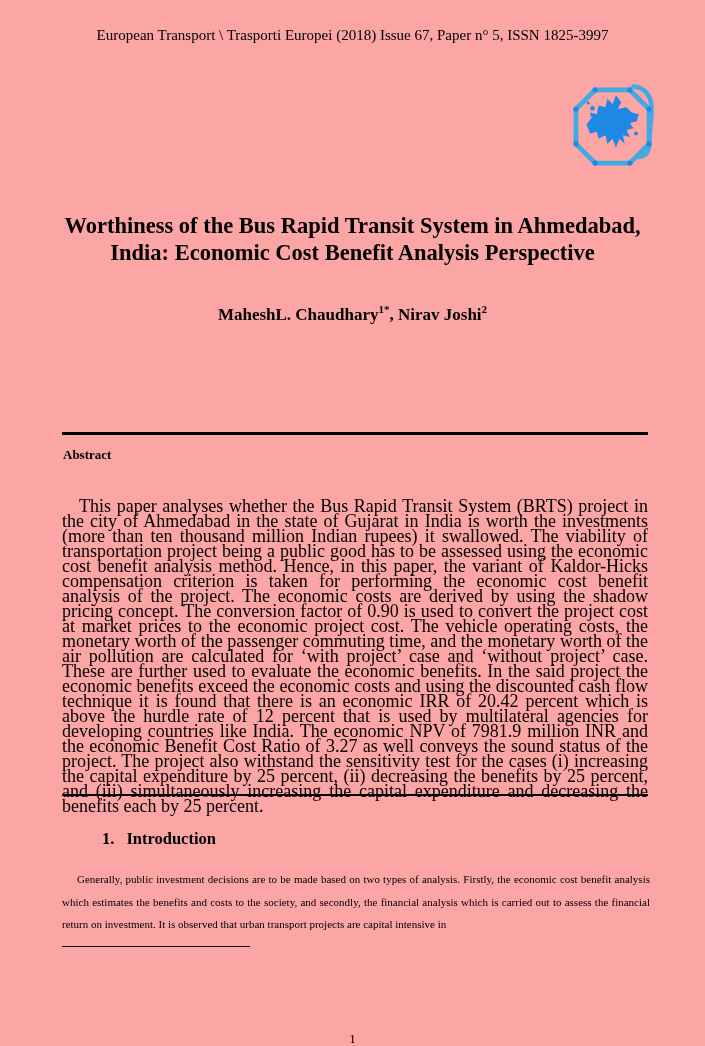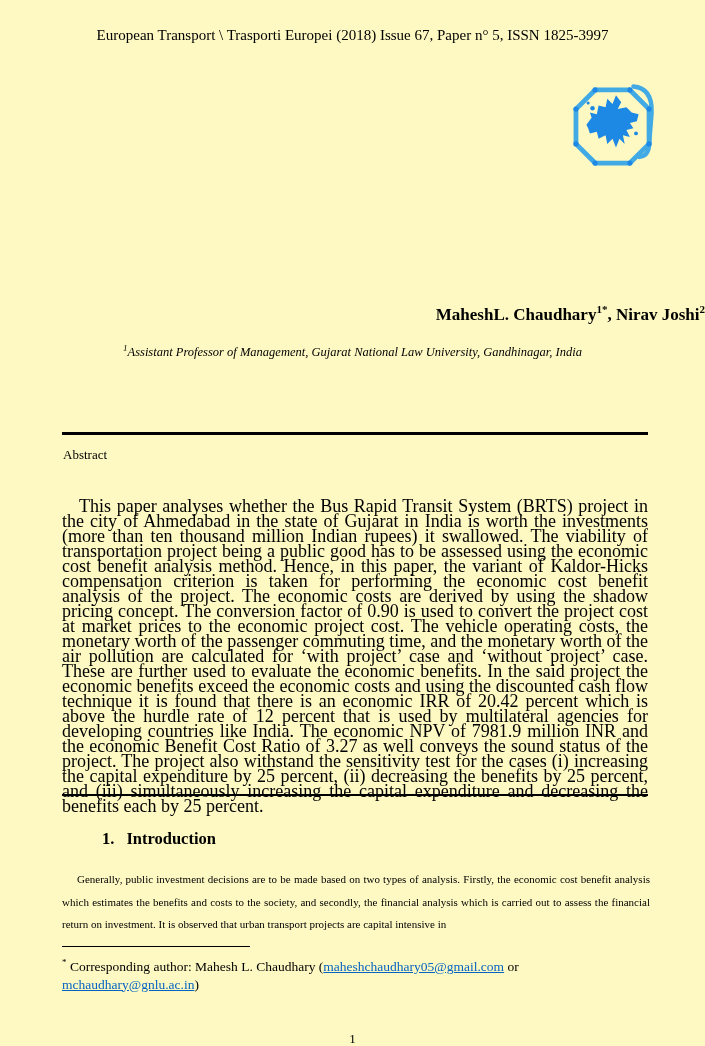--- a/index.html
+++ b/index.html
@@ -1,20 +1,20 @@
 <!DOCTYPE html>
 <html><head>
 <meta charset="utf-8">
 <style>
   html, body { margin: 0; padding: 0; background: #ffffff; }
   .page {
     position: relative;
     width: 705px;
     height: 1046px;
-    background: #fef9c3;
+    background: #fca5a5;
     font-family: "Liberation Serif", serif;
     color: #000000;
     overflow: hidden;
   }
   .journal-header {
     position: absolute;
     top: 27px; left: 0;
     width: 100%;
     text-align: center;
     font-size: 15px;
@@ -33,21 +33,21 @@
     width: 601px;
     text-align: center;
     font-size: 22.5px;
     font-weight: bold;
     line-height: 27px;
   }
   .authors-line {
     position: absolute;
     top: 303px; left: 0;
     width: 100%;
-    text-align: right;
+    text-align: center;
     font-size: 17px;
     font-weight: bold;
   }
   .authors-line sup { font-size: 11px; }
   .affiliations {
     position: absolute;
     top: 341px; left: 0;
     width: 100%;
     text-align: center;
     font-style: italic;
@@ -58,21 +58,21 @@
   .rule-thick {
     position: absolute;
     top: 432px; left: 62px;
     width: 586px; height: 2.5px;
     background: #000000;
   }
   .abstract-heading {
     position: absolute;
     top: 447px; left: 63px;
     font-size: 13px;
-    font-weight: normal;
+    font-weight: bold;
   }
   .abstract-text {
     position: absolute;
     top: 481px; left: 62px;
     width: 586px;
     font-size: 18px;
     line-height: 15px;
     text-align: justify;
     text-indent: 17px;
   }
@@ -163,45 +163,42 @@
       <path d="M 20 48 L 26 40 L 24 34 L 32 36 L 34 26 L 42 28 L 44 18 L 50 24 L 54 14
                L 60 22 L 56 30 L 66 28 L 72 34 L 80 36 L 78 44 L 70 46 L 74 52 L 66 54
                L 70 62 L 62 60 L 64 70 L 58 64 L 54 74 L 50 64 L 44 70 L 42 60 L 34 64
                L 32 56 L 24 58 L 22 52 Z"></path>
       <circle cx="27" cy="29" r="2.6"></circle>
       <circle cx="22" cy="23" r="1.8"></circle>
       <circle cx="77" cy="58" r="2.2"></circle>
     </g>
   </svg>
 
+  <h1 class="paper-title">Worthiness of the Bus Rapid Transit System in Ahmedabad, India: Economic Cost Benefit Analysis Perspective</h1>
 
   <div class="authors-line">
     <span>MaheshL. Chaudhary</span><sup>1*</sup><span>, </span><span>Nirav Joshi</span><sup>2</sup>
   </div>
 
   <div class="affiliations">
-    <div><sup>1</sup><span>Assistant Professor of Management, Gujarat National Law University, Gandhinagar, India</span></div>
   </div>
 
   <div class="rule-thick"></div>
 
   <div class="abstract-heading">Abstract</div>
 
   <p class="abstract-text">This paper analyses whether the Bus Rapid Transit System (BRTS) project in the city of Ahmedabad in the state of Gujarat in India is worth the investments (more than ten thousand million Indian rupees) it swallowed. The viability of transportation project being a public good has to be assessed using the economic cost benefit analysis method. Hence, in this paper, the variant of Kaldor-Hicks compensation criterion is taken for performing the economic cost benefit analysis of the project. The economic costs are derived by using the shadow pricing concept. The conversion factor of 0.90 is used to convert the project cost at market prices to the economic project cost. The vehicle operating costs, the monetary worth of the passenger commuting time, and the monetary worth of the air pollution are calculated for ‘with project’ case and ‘without project’ case. These are further used to evaluate the economic benefits. In the said project the economic benefits exceed the economic costs and using the discounted cash flow technique it is found that there is an economic IRR of 20.42 percent which is above the hurdle rate of 12 percent that is used by multilateral agencies for developing countries like India. The economic NPV of 7981.9 million INR and the economic Benefit Cost Ratio of 3.27 as well conveys the sound status of the project. The project also withstand the sensitivity test for the cases (i) increasing the capital expenditure by 25 percent, (ii) decreasing the benefits by 25 percent, and (iii) simultaneously increasing the capital expenditure and decreasing the benefits each by 25 percent.</p>
 
 
   <div class="rule-thin"></div>
 
   <div class="intro-heading">
     <span class="sec-num">1.</span><span>Introduction</span>
   </div>
 
   <p class="intro-text">Generally, public investment decisions are to be made based on two types of analysis. Firstly, the economic cost benefit analysis which estimates the benefits and costs to the society, and secondly, the financial analysis which is carried out to assess the financial return on investment. It is observed that urban transport projects are capital intensive in</p>
 
   <div class="footnote-rule"></div>
 
-  <div class="footnote">
-    <sup>*</sup><span> Corresponding author: Mahesh L. Chaudhary (</span><a>maheshchaudhary05@gmail.com</a><span> or </span><a>mchaudhary@gnlu.ac.in</a><span>)</span>
-  </div>
 
   <div class="page-number">1</div>
 
 </div>
 
 </body></html>

